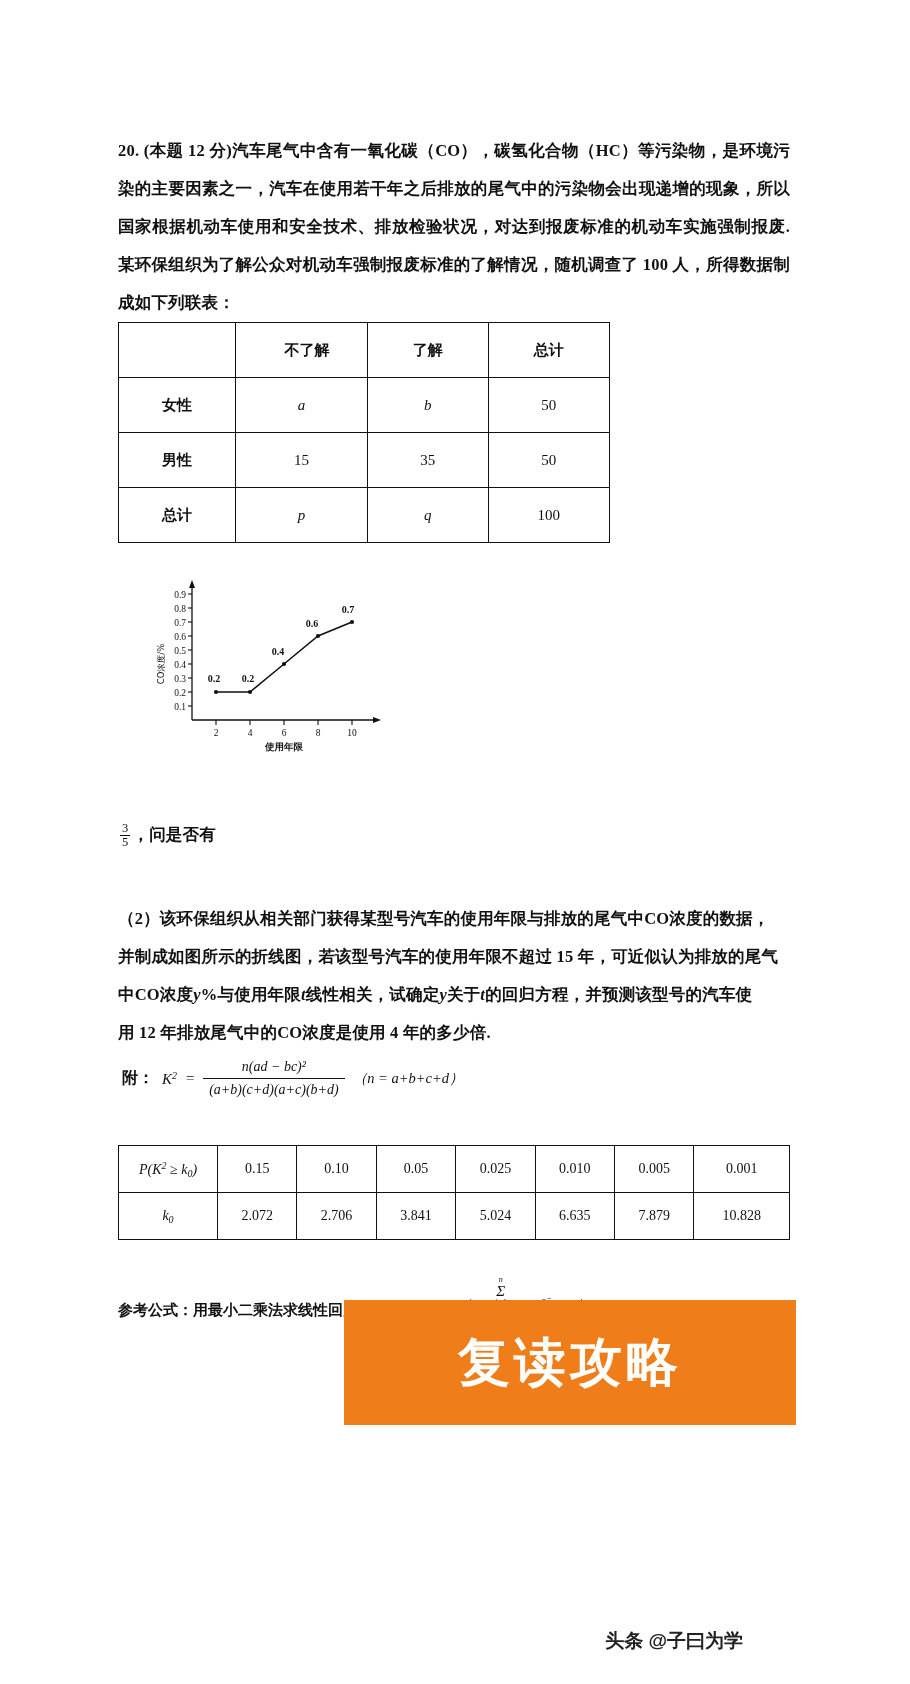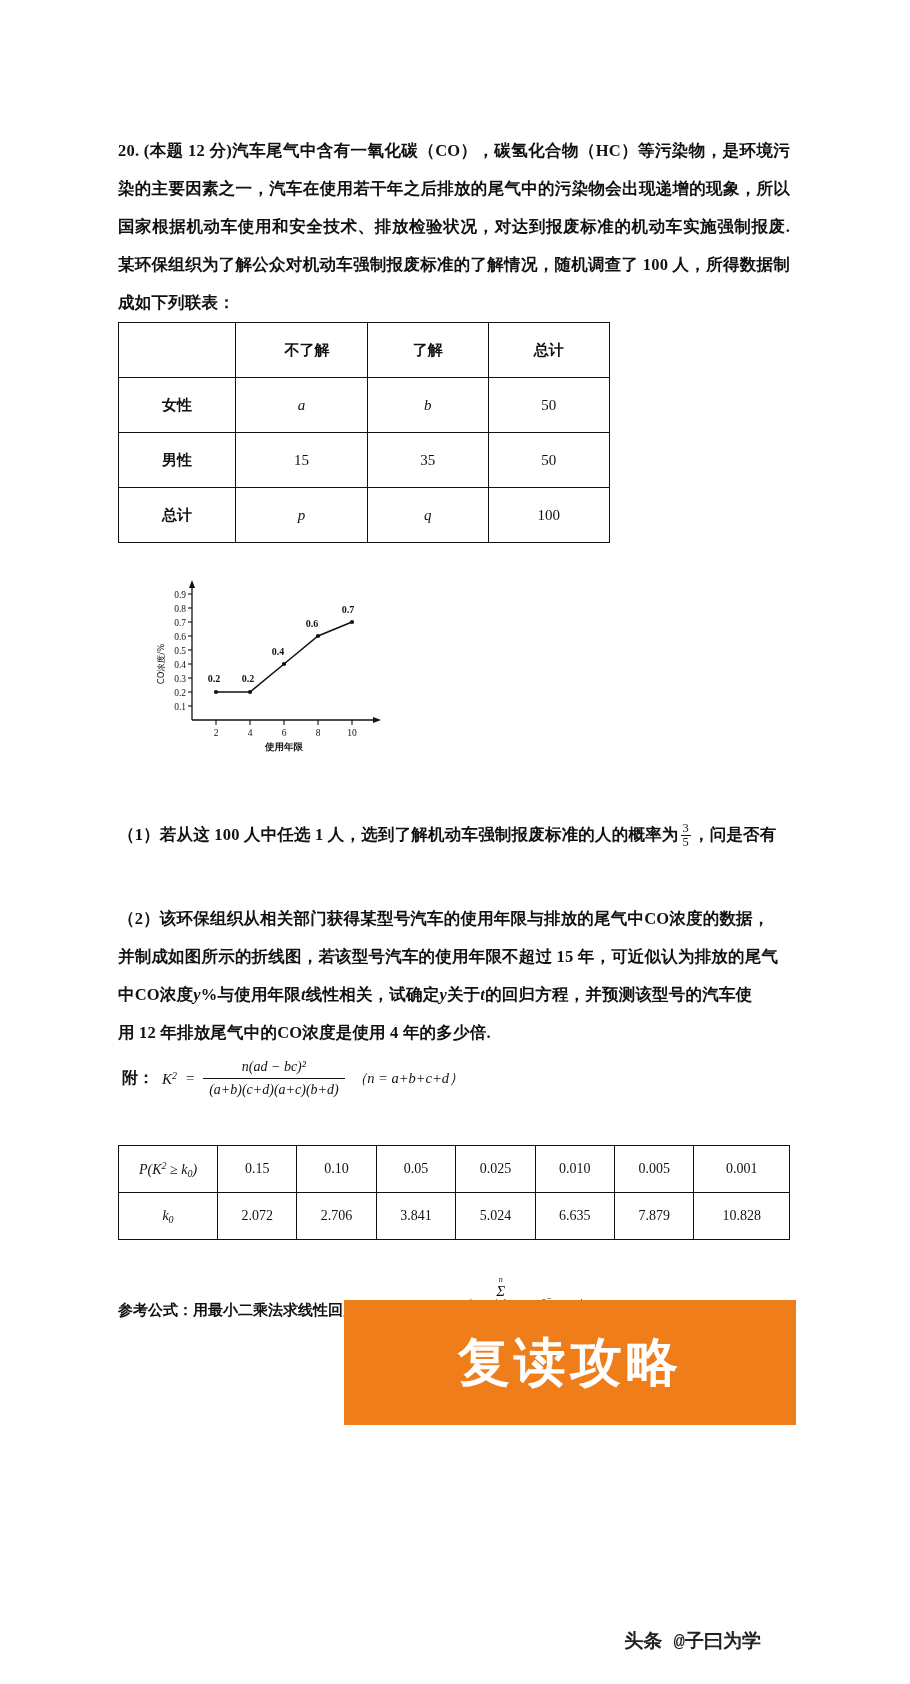--- a/index.html
+++ b/index.html
@@ -165,26 +165,26 @@
     color:#ffffff;
     font-size:52px;
     font-weight:bold;
     letter-spacing:4px;
     font-family:"DejaVu Sans", sans-serif;
   }
 
   
   .watermark{
     position:absolute;
-    right:12px;
+    right:30px;
     bottom:30px;
     font-size:19px;
     font-weight:bold;
     color:#222;
-    font-family:Liberation Mono, monospace;
+    font-family:Liberation Sans, sans-serif;
   }
   .wm-logo{font-weight:bold;}
 </style>
 </head>
 <body>
 
 <div class="page">
 
   <div class="body-text" style="top:132px;">
     <div class="para">20. (本题 12 分)汽车尾气中含有一氧化碳（CO），碳氢化合物（HC）等污染物，是环境污染的主要因素之一，汽车在使用若干年之后排放的尾气中的污染物会出现递增的现象，所以国家根据机动车使用和安全技术、排放检验状况，对达到报废标准的机动车实施强制报废.某环保组织为了解公众对机动车强制报废标准的了解情况，随机调查了 100 人，所得数据制成如下列联表：</div>
@@ -286,21 +286,21 @@
         <text class="plb" x="98" y="110">0.2</text>
         <text class="plb" x="128" y="83">0.4</text>
         <text class="plb" x="162" y="55">0.6</text>
         <text class="plb" x="198" y="41">0.7</text>
       </g>
     </svg>
   </div>
 
   <div class="body-text" style="top:816px;">
     <div class="para">
-      <span>（1）若从这 100 人中任选 1 人，选到了解机动车强制报废标准的人的概率为</span><span class="frac"><span class="n">3</span><span class="d">5</span></span><span>，问是否有</span>
+      <span class="frac"><span class="n">3</span><span class="d">5</span></span><span>，问是否有</span>
     </div>
   </div>
 
   <div class="body-text" style="top:900px;">
     <div class="para">（2）该环保组织从相关部门获得某型号汽车的使用年限与排放的尾气中CO浓度的数据，</div>
     <div class="para">并制成如图所示的折线图，若该型号汽车的使用年限不超过 15 年，可近似认为排放的尾气</div>
     <div class="para">
       <span>中CO浓度</span><span class="mi">y</span><span>%与使用年限</span><span class="mi">t</span><span>线性相关，试确定</span><span class="mi">y</span><span>关于</span><span class="mi">t</span><span>的回归方程，并预测该型号的汽车使</span>
     </div>
     <div class="para">用 12 年排放尾气中的CO浓度是使用 4 年的多少倍.</div>

